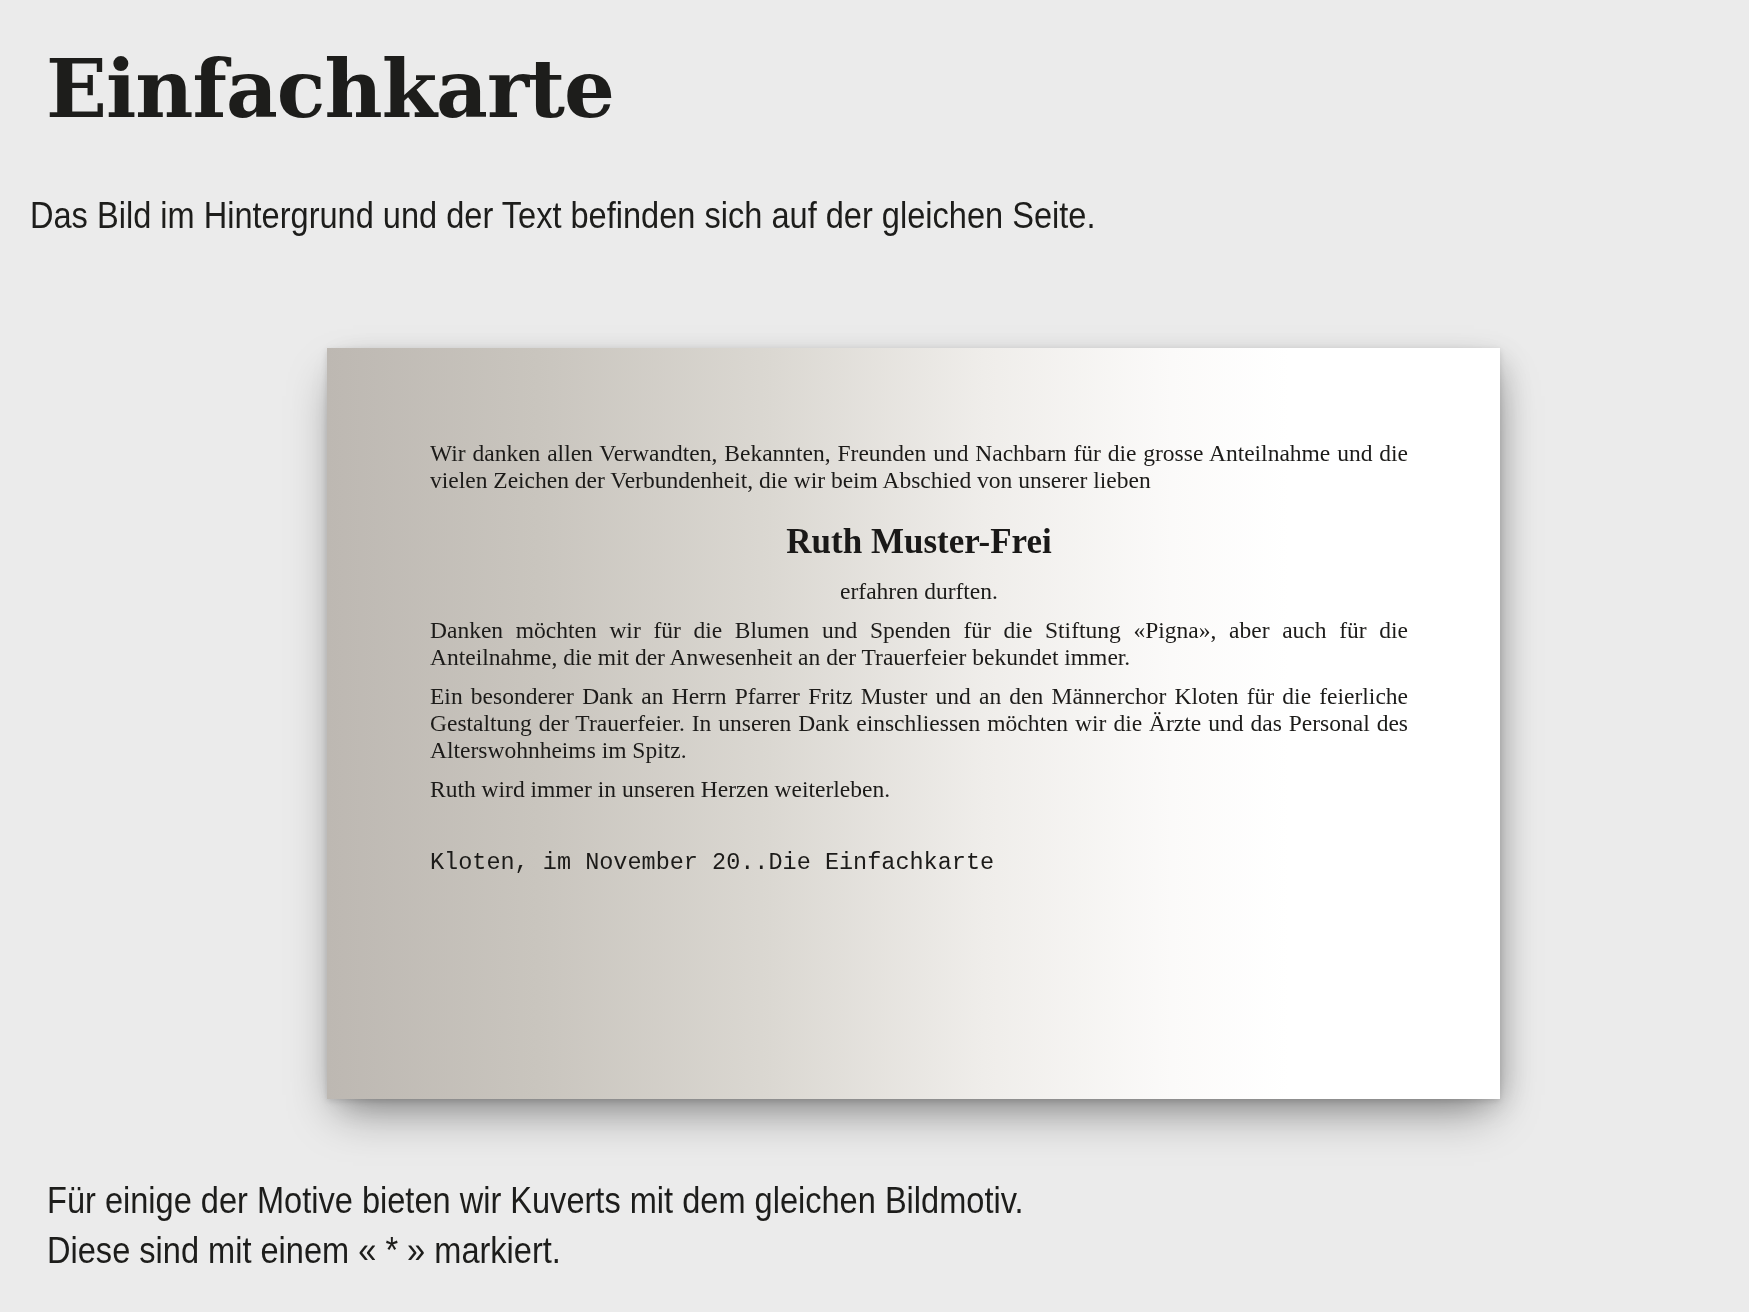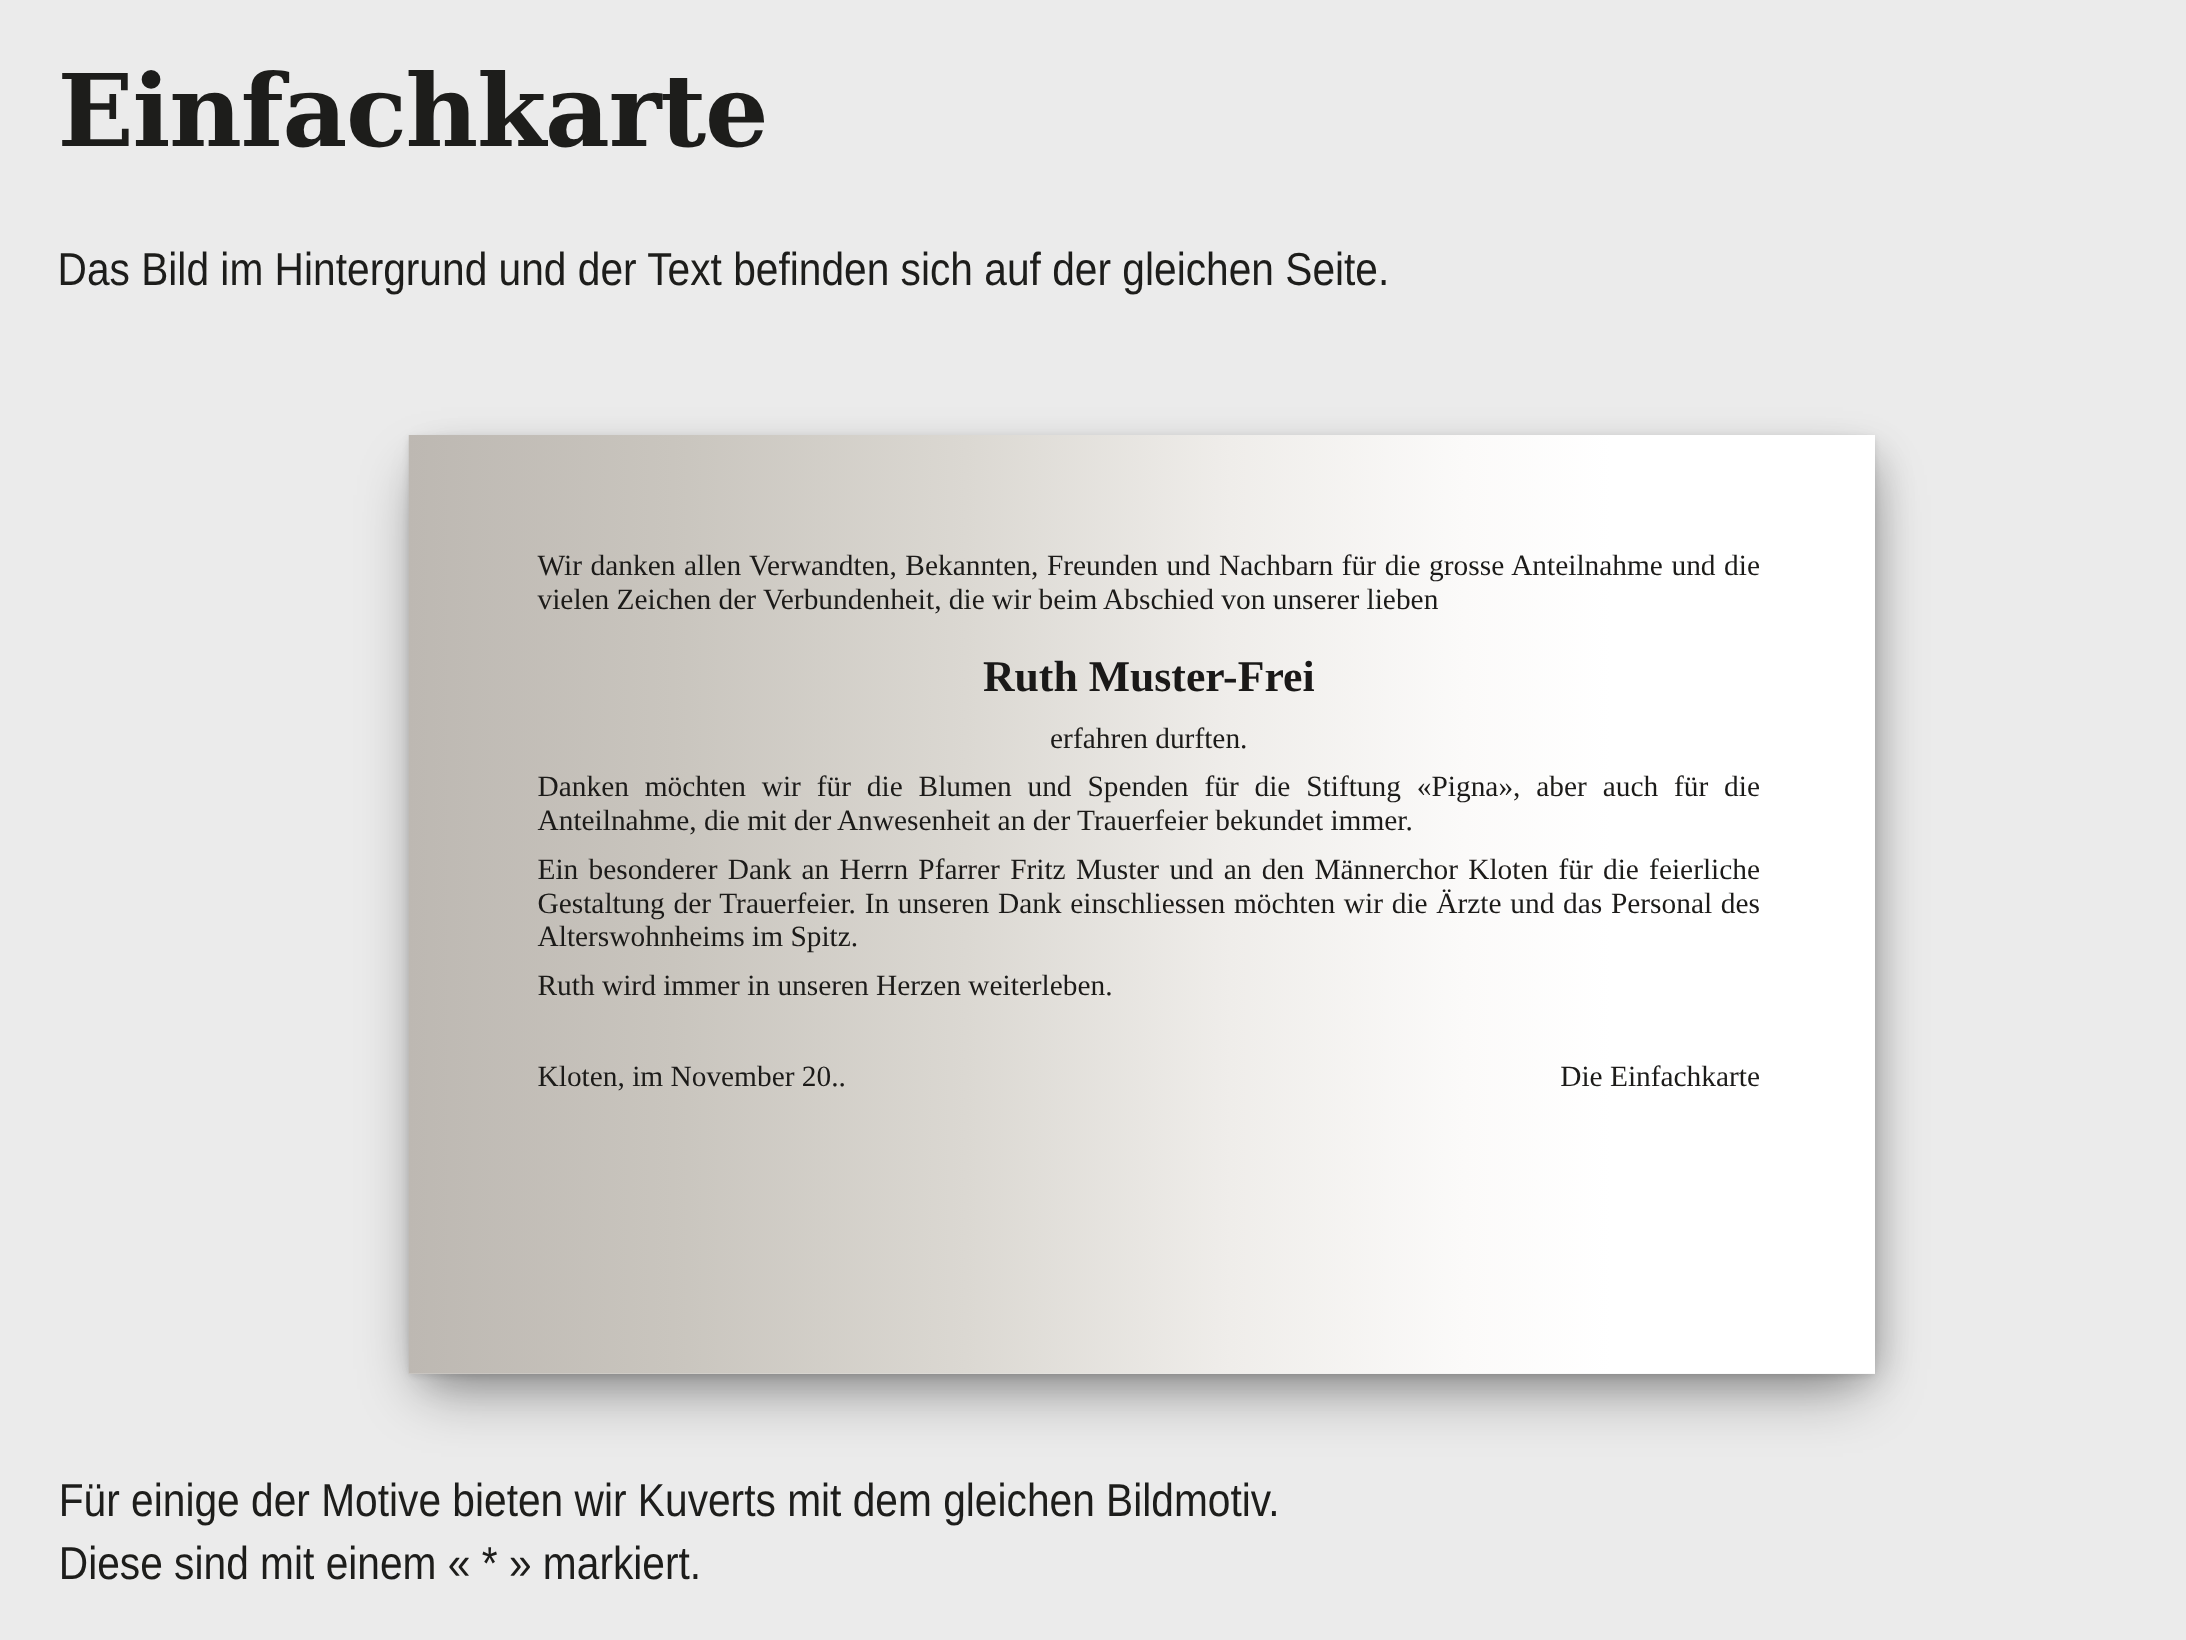--- a/index.html
+++ b/index.html
@@ -18,21 +18,21 @@
     left: 46px;
     top: 42px;
     font-family: "DejaVu Serif", serif;
     font-weight: 700;
     font-size: 80px;
     letter-spacing: -1px;
     color: #1d1d1b;
   }
   .page-subtitle {
     position: absolute;
-    left: 46px;
+    left: 30px;
     top: 194px;
     font-size: 37px;
     line-height: 44px;
     color: #1d1d1b;
   }
   .page-footer {
     position: absolute;
     left: 47px;
     top: 1176px;
     font-size: 37px;
@@ -87,21 +87,22 @@
     text-align: center;
     color: #1a1918;
   }
   .p2 { margin-top: 14px; text-align: center; font-family: Liberation Serif, serif; }
   .p3 { margin-top: 12px; }
   .p4 { margin-top: 12px; }
   .p5 { margin-top: 12px; text-align: left; }
   .card-footer {
     margin-top: 46px;
     display: flex;
-    justify-content: space-between;
+    justify-content: flex-start;
+    font-family: Liberation Mono, monospace;
   }
 </style>
 </head>
 <body>
 
 <div class="page">
 
   <h1 class="page-title">Einfachkarte</h1>
 
   <p class="page-subtitle"><span class="condensed">Das Bild im Hintergrund und der Text befinden sich auf der gleichen Seite.</span></p>

